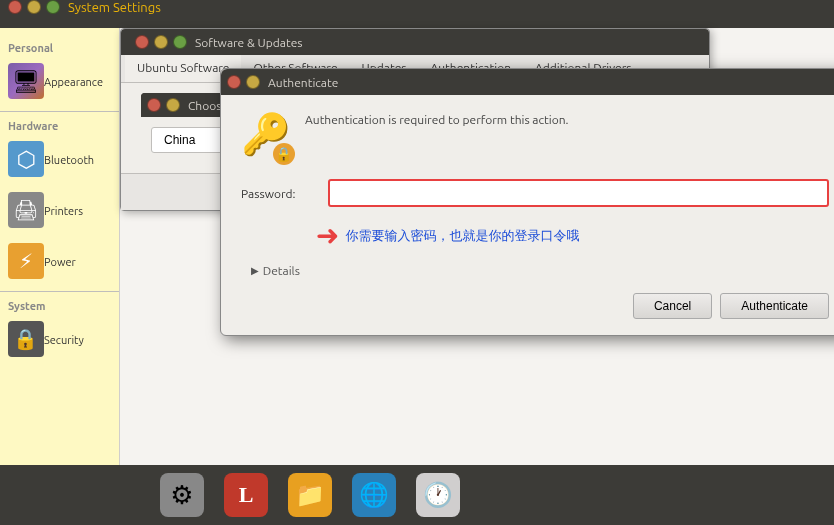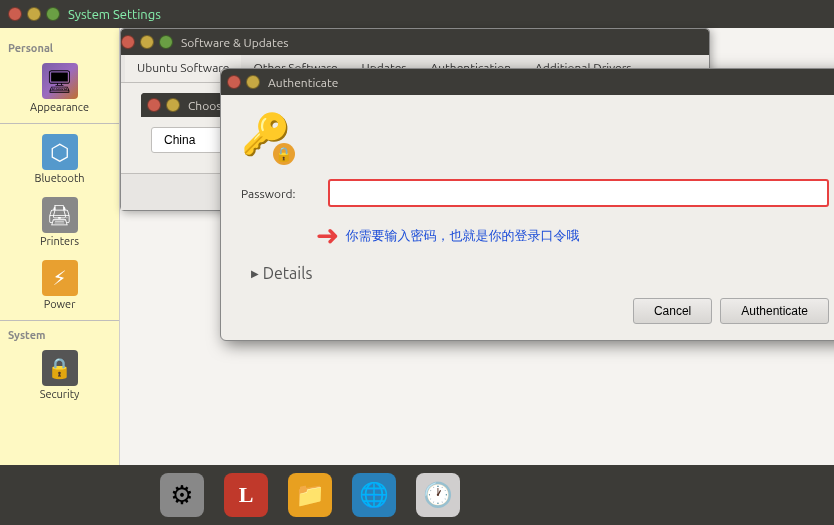--- a/index.html
+++ b/index.html
@@ -34,23 +34,22 @@
       top: 0; left: 0;
       width: 834px;
       height: 525px;
       background: #f0eeea;
     }
 
     .ss-titlebar {
       background: #3c3b37;
       height: 28px;
       display: flex;
-      align-items: center;
       padding: 0 8px;
-      color: #86efac;
+      color: #eab308;
       font-size: 13px;
     }
 
     .ss-toolbar {
       background: #f5f3f0;
       height: 40px;
       display: flex;
       align-items: center;
       padding: 0 12px;
       border-bottom: 1px solid #d0cecc;
@@ -79,21 +78,20 @@
       overflow-y: auto;
     }
     .sidebar-section {
       padding: 4px 8px 2px 8px;
       font-size: 11px;
       font-weight: bold;
       color: #888;
     }
     .sidebar-item {
       display: flex;
-      flex-direction: column;
       align-items: center;
       padding: 6px 4px;
       cursor: pointer;
       border-radius: 4px;
       margin: 1px 4px;
     }
     .sidebar-item .icon {
       width: 36px;
       height: 36px;
       margin-bottom: 2px;
@@ -170,21 +168,21 @@
       border: 1px solid #888;
       border-radius: 4px;
       box-shadow: 2px 2px 8px rgba(0,0,0,0.3);
     }
     .sw-titlebar {
       background: #3c3b37;
       height: 26px;
       border-radius: 4px 4px 0 0;
       display: flex;
       align-items: center;
-      padding: 0 0;
+      padding: 0 14px;
       color: #d3cfc9;
       font-size: 12px;
     }
     .sw-tabs {
       display: flex;
       background: #e8e6e3;
       border-bottom: 1px solid #c0bebb;
       padding: 0 4px;
     }
     .sw-tab {
@@ -345,21 +343,21 @@
       color: #1d4ed8;
       font-size: 13px;
     }
     .auth-details-row {
       display: flex;
       align-items: center;
       margin-bottom: 16px;
       padding-left: 10px;
     }
     .auth-details-label {
-      font-size: 16px;
+      font-size: 12px;
       color: #555;
       cursor: pointer;
     }
     .auth-details-arrow {
       font-size: 10px;
       margin-right: 4px;
       color: #555;
     }
     .auth-buttons {
       display: flex;
@@ -458,20 +456,21 @@
 
     <div class="sidebar">
       <div class="sidebar-section">Personal</div>
       <div class="sidebar-item">
         <div class="icon">
           <div class="icon-appearance"></div>
         </div>
         <span class="label">Appearance</span>
       </div>
       <div class="divider-section"></div>
+      <div class="sidebar-section">Hardware</div>
       <div class="sidebar-item">
         <div class="icon icon-bluetooth">⬡</div>
         <span class="label">Bluetooth</span>
       </div>
       <div class="sidebar-item">
         <div class="icon icon-printers">🖨</div>
         <span class="label">Printers</span>
       </div>
       <div class="sidebar-item">
         <div class="icon icon-power">⚡</div>
@@ -543,20 +542,21 @@
           <span>Authenticate</span>
         </div>
         <div class="auth-body">
 
           <div class="auth-header-row">
             <div class="auth-icon-area">
               <span class="auth-icon-main">🔑</span>
               <span class="auth-icon-badge">🔒</span>
             </div>
             <div>
+              <div class="auth-desc">Authentication is required to perform this action.</div>
             </div>
           </div>
 
           <div class="auth-password-row">
             <label class="auth-password-label">Password:</label>
             <input type="password" class="auth-password-input" style="">
           </div>
 
           <div class="auth-hint-row">
             <span class="auth-hint-arrow">➜</span>

